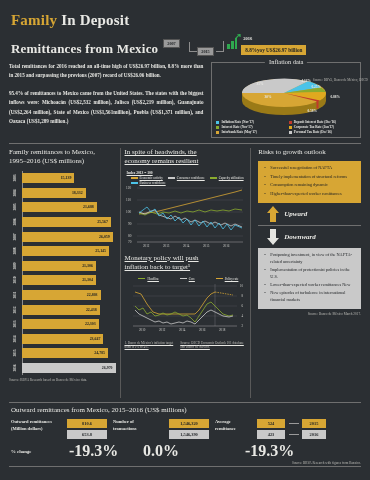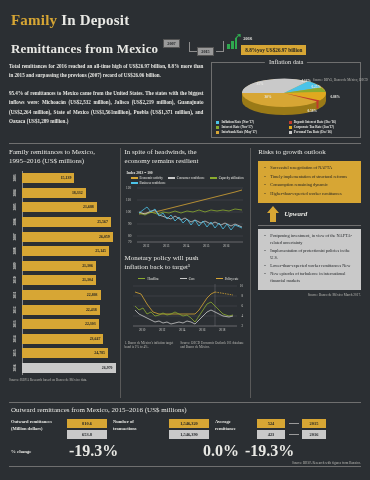--- a/index.html
+++ b/index.html
@@ -46,21 +46,21 @@
   .sw{width:3px;height:3px;flex:0 0 auto;}
   .src-r{position:absolute;right:2px;top:78px;font-size:3.3px;color:#b9b9b4;white-space:nowrap;}
 
   
   .hr{border-top:1px solid #6f6f6f;margin:5px 0 4px 0;}
 
   
   .cols{display:flex;gap:4px;height:250px;justify-content:flex-end;}
   .col{position:relative;}
   .col.c1{width:112px;}
-  .col.c2{width:128px;border-left:1px solid #595959;border-right:1px solid #595959;padding:0 4px;}
+  .col.c2{width:128px;border-left:1px solid #595959;border-right:1px solid #595959;padding:0 4px;text-decoration:underline;}
   .col.c3{width:108px;padding-left:3px;}
   .ch{font-size:7px;line-height:1.35;margin:0 0 4px 0;}
 
   
   .bars{position:relative;margin-left:13px;}
   .brow{height:14.6px;position:relative;display:flex;align-items:center;}
   .bar{height:10px;background:#d7a634;display:flex;align-items:center;justify-content:flex-end;
        padding-right:3px;box-sizing:border-box;}
   .bar.last{background:#c9c9c9;}
   .bval{font-size:3.9px;font-weight:bold;color:#1d2023;}
@@ -427,20 +427,26 @@
         </ul>
       </div>
 
       <div class="arrow-row">
         <svg width="14" height="16">
           <path d="M7 0 L13 7 L10 7 L10 16 L4 16 L4 7 L1 7 Z" fill="#d7a634"></path>
         </svg>
         <span class="arrw">Upward</span>
       </div>
       <div class="updiv"></div>
+      <div class="arrow-row">
+        <svg width="14" height="16">
+          <path d="M7 16 L13 9 L10 9 L10 0 L4 0 L4 9 L1 9 Z" fill="#e4e4e0"></path>
+        </svg>
+        <span class="arrw">Downward</span>
+      </div>
 
       <div class="rbox down">
         <ul>
           <li>Postponing investment, in view of the NAFTA-related uncertainty</li>
           <li>Implementation of protectionist policies in the U.S.</li>
           <li>Lower-than-expected worker remittances New</li>
           <li>New episodes of turbulence in international financial markets</li>
         </ul>
       </div>
       <div class="src" style="text-align:right;">Source: Banco de México March 2017.</div>
@@ -491,19 +497,19 @@
             <span class="dsh"></span>
             <span class="vchip g" style="min-width:24px">2016</span>
           </div>
       </div>
     </div>
   </div>
 
   <div class="pctrow">
     <div class="pctlab">% change</div>
     <div class="pct">-19.3%</div>
-    <div class="pct" style="width:96px;text-align:right;">0.0%</div>
+    <div class="pct" style="width:96px;">0.0%</div>
     <div class="pct">-19.3%</div>
   </div>
   <div class="bsrc">Source: BBVA Research with figures from Banxico.</div>
   <div class="botline"></div>
 
 </div>
 
 </body></html>

